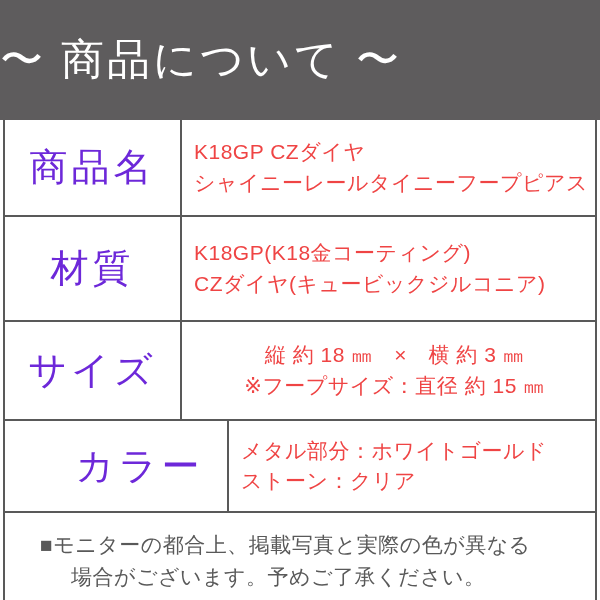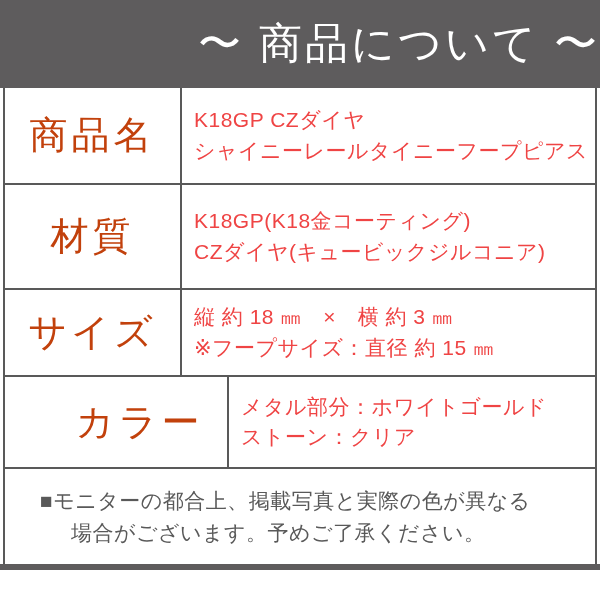--- a/index.html
+++ b/index.html
@@ -11,25 +11,25 @@
   .page {
     position: relative;
     width: 600px;
     height: 600px;
     background: #ffffff;
     overflow: hidden;
     color: #595959;
   }
   
   .banner {
-    height: 88px;
+    height: 120px;
     background: #5e5c5d;
     display: flex;
     align-items: center;
-    justify-content: flex-end;
+    justify-content: flex-start;
   }
   .banner-title {
     color: #ffffff;
     font-size: 43px;
     letter-spacing: 3px;
     font-weight: 400;
     white-space: nowrap;
   }
   
   .spec-table {
@@ -38,32 +38,32 @@
     border-right: 2px solid #595959;
     border-bottom: 2px solid #595959;
   }
   .row {
     display: flex;
     border-bottom: 2px solid #595959;
   }
   .row:last-child { border-bottom: none; padding-left: 47px; }
   .row-1 { height: 97px; }
   .row-2 { height: 105px; }
-  .row-3 { height: 87px; }
+  .row-3 { height: 99px; text-align: center; }
   .row-4 { height: 90px; }
   .cell-label {
     width: 177px;
     flex: 0 0 177px;
     border-right: 2px solid #595959;
     display: flex;
     align-items: center;
     justify-content: center;
     font-size: 38px;
     letter-spacing: 4px;
-    color: #c2410c;
+    color: #6d28d9;
   }
   .cell-value {
     flex: 1;
     display: flex;
     flex-direction: column;
     justify-content: center;
     padding-left: 12px;
     font-size: 21px;
     line-height: 1.43;
     letter-spacing: 0.5px;

